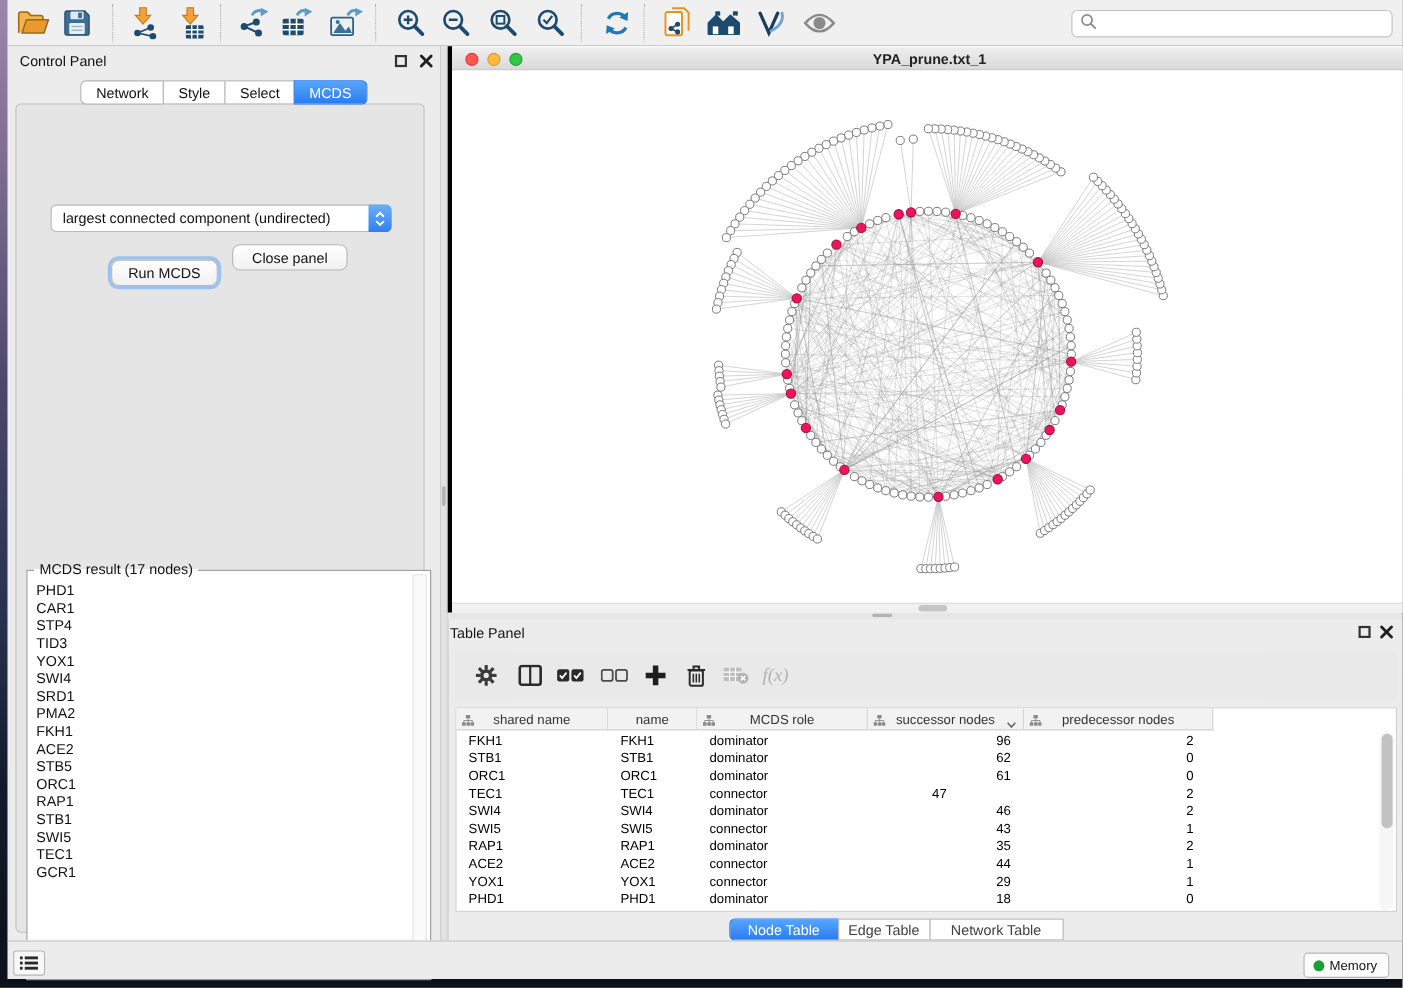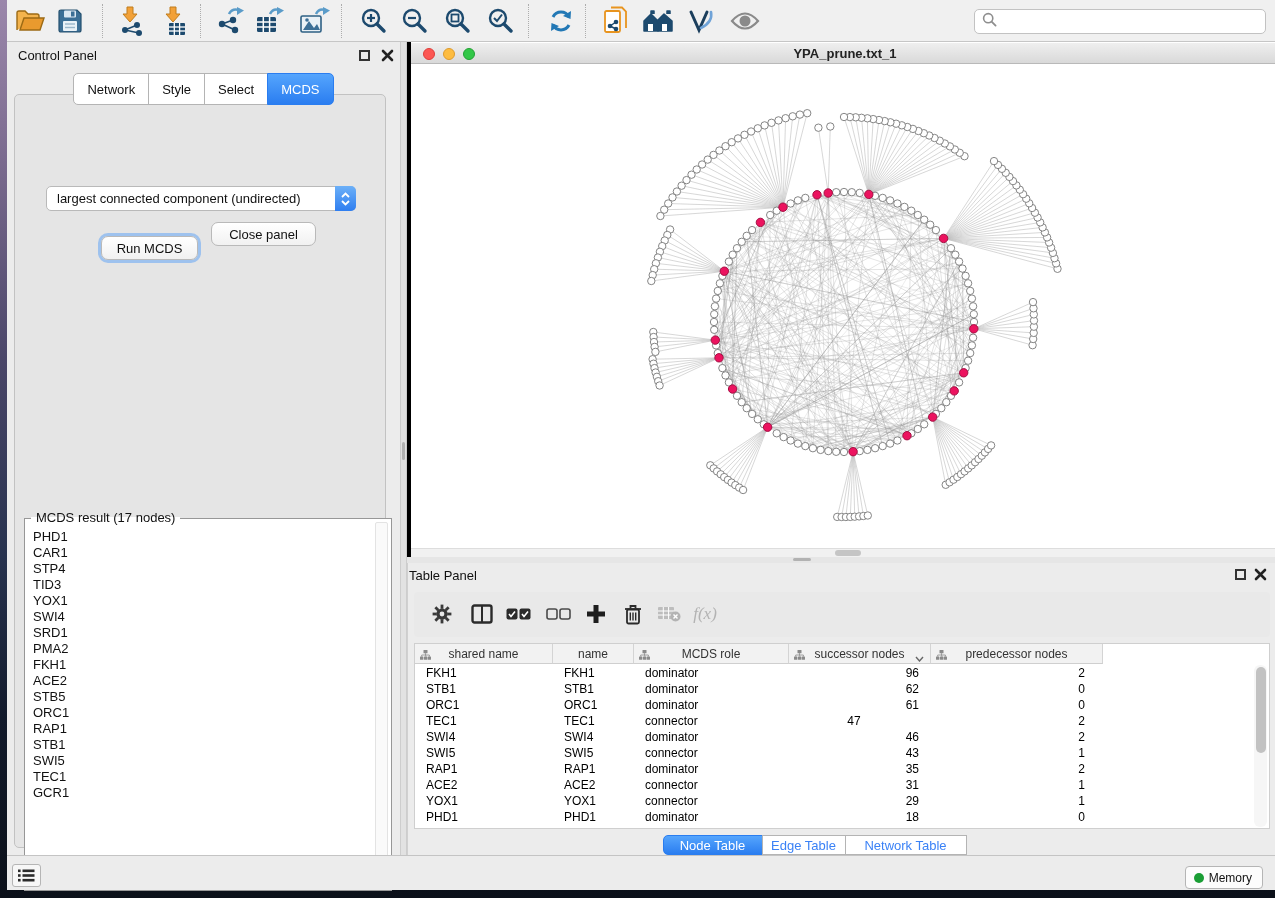--- a/index.html
+++ b/index.html
@@ -19,21 +19,21 @@
   .searchbox input { border:none; outline:none; flex:1; height:20px; font:13px "Liberation Sans",sans-serif; background:transparent; margin-left:5px; }
 
   
   .cpanel { position:absolute; left:0; top:42px; width:393px; height:813px; background:#ececec; }
   .cp-title { position:absolute; left:11px; top:6px; font-size:13px; color:#111; }
   .panel-float { position:absolute; width:11px; height:11px; border:2px solid #333; top:8px; background:transparent; cursor:pointer; }
   .panel-close { position:absolute; width:13px; height:13px; top:7px; cursor:pointer; }
   .panel-close svg { display:block; }
   .cp-inner { position:absolute; left:7px; top:52px; width:372px; height:754px; background:#e5e5e5; border:1px solid #c2c2c2; border-radius:5px; }
   .tabs-row { position:absolute; left:0; top:31px; width:393px; height:22px; display:flex; justify-content:center; z-index:3; }
-  .tab { height:32px; padding:0 13px; font-size:13px; color:#111; background:#fff; border:1px solid #b4b4b4; margin-left:-1px; display:flex; align-items:center; cursor:pointer; }
+  .tab { height:22px; padding:0 13px; font-size:13px; color:#111; background:#fff; border:1px solid #b4b4b4; margin-left:-1px; display:flex; align-items:center; cursor:pointer; }
   .tab:first-child { border-radius:5px 0 0 5px; margin-left:0; }
   .tab:last-child { border-radius:0 5px 5px 0; }
   .tab.active { background:linear-gradient(#55a5fd,#2a7df0); color:#fff; border-color:#2a7df0; }
   .opt-label { position:absolute; left:0; top:70px; width:372px; text-align:center; font-size:13px; color:#111; }
   .dropdown { position:absolute; left:31px; top:91px; width:310px; height:25px; background:#fff; border:1px solid #b9b9b9; border-radius:5px; display:flex; align-items:center; cursor:pointer; }
   .dropdown .dd-text { flex:1; padding-left:10px; font-size:13px; color:#111; white-space:nowrap; overflow:hidden; }
   .dd-stepper { width:21px; height:25px; margin-right:-1px; border-radius:0 5px 5px 0; background:linear-gradient(#6cb0f8,#2f7ef0); display:flex; flex-direction:column; align-items:center; justify-content:center; }
   .btn { position:absolute; height:24px; background:linear-gradient(#ffffff,#f1f1f1); border:1px solid #b9b9b9; border-radius:7px; font:13px "Liberation Sans",sans-serif; color:#111; cursor:pointer; }
   .btn.run { left:86px; top:141px; width:97px; box-shadow:0 0 0 3px rgba(100,165,245,.55); }
   .btn.closep { left:196px; top:127px; width:105px; }
@@ -68,21 +68,21 @@
   .tablebox { position:absolute; left:6px; top:80px; width:856px; height:186px; background:#fff; border:1px solid #cfcfcf; }
   .thead { position:absolute; left:0; top:0; height:20px; display:flex; }
   .th { height:20px; background:#f2f2f2; border-right:1px solid #d4d4d4; border-bottom:1px solid #cfcfcf; position:relative; display:flex; align-items:center; justify-content:center; font-size:12px; color:#333; cursor:pointer; }
   .th .colicon { position:absolute; left:5px; top:5px; }
   .th .sortchev { position:absolute; right:6px; top:7px; }
   .trow { position:absolute; left:0; height:16px; width:688px; display:flex; cursor:default; }
   .td { font-size:12px; color:#000; line-height:16px; white-space:nowrap; overflow:hidden; }
   .tv-scroll { position:absolute; right:2px; top:21px; width:13px; height:162px; background:#f6f6f6; border-radius:6px; }
   .tv-scroll .thumb { position:absolute; left:1.5px; top:2px; width:10px; height:86px; background:#c2c2c2; border-radius:5px; }
   .tp-tabs { position:absolute; left:0; top:272px; width:868px; height:20px; display:flex; justify-content:center; }
-  .tp-tab { height:20px; font-size:13px; color:#3b82f6; background:#fff; border:1px solid #b4b4b4; margin-left:-1px; display:flex; align-items:center; justify-content:center; cursor:pointer; }
+  .tp-tab { height:20px; font-size:13px; color:#404040; background:#fff; border:1px solid #b4b4b4; margin-left:-1px; display:flex; align-items:center; justify-content:center; cursor:pointer; }
   .tp-tab:first-child { border-radius:5px 0 0 5px; margin-left:0; }
   .tp-tab:last-child { border-radius:0 5px 5px 0;margin-top:21px; }
   .tp-tab.active { background:linear-gradient(#55a5fd,#2a7df0); color:#fff; border-color:#2a7df0; }
 
   
   .statusbar { position:absolute; left:0; top:855px; width:1268px; height:35px; background:#ececec; border-top:1px solid #c4c4c4; }
   .list-btn { position:absolute; left:5px; top:8px; width:29px; height:23px; background:#f7f7f7; border:1px solid #b5b5b5; border-radius:3px; display:flex; align-items:center; justify-content:center; cursor:pointer; }
   .memory-btn { position:absolute; right:12px; top:10px; height:23px; padding:0 10px 0 8px; background:#fcfcfc; border:1px solid #b5b5b5; border-radius:4px; display:flex; align-items:center; gap:5px; font-size:12px; color:#111; cursor:pointer; }
   .memdot { width:10px; height:10px; border-radius:50%; }
 </style>
@@ -1256,21 +1256,21 @@
             <div class="td" style="width: 138px; padding-left: 11px;">RAP1</div>
             <div class="td" style="width: 81px; padding-left: 11px;">RAP1</div>
             <div class="td" style="width: 155px; padding-left: 11px;">dominator</div>
             <div class="td" style="width: 142px; text-align: right; padding-right: 12px;">35</div>
             <div class="td" style="width: 172px; text-align: right; padding-right: 18px;">2</div>
           </div>
           <div class="trow" style="top: 133px;">
             <div class="td" style="width: 138px; padding-left: 11px;">ACE2</div>
             <div class="td" style="width: 81px; padding-left: 11px;">ACE2</div>
             <div class="td" style="width: 155px; padding-left: 11px;">connector</div>
-            <div class="td" style="width: 142px; text-align: right; padding-right: 12px;">31</div>
+            <div class="td" style="width: 142px; text-align: right; padding-right: 12px;">44</div>
             <div class="td" style="width: 172px; text-align: right; padding-right: 18px;">1</div>
           </div>
           <div class="trow" style="top: 149px;">
             <div class="td" style="width: 138px; padding-left: 11px;">YOX1</div>
             <div class="td" style="width: 81px; padding-left: 11px;">YOX1</div>
             <div class="td" style="width: 155px; padding-left: 11px;">connector</div>
             <div class="td" style="width: 142px; text-align: right; padding-right: 12px;">29</div>
             <div class="td" style="width: 172px; text-align: right; padding-right: 18px;">1</div>
           </div>
           <div class="trow" style="top: 165px;">

